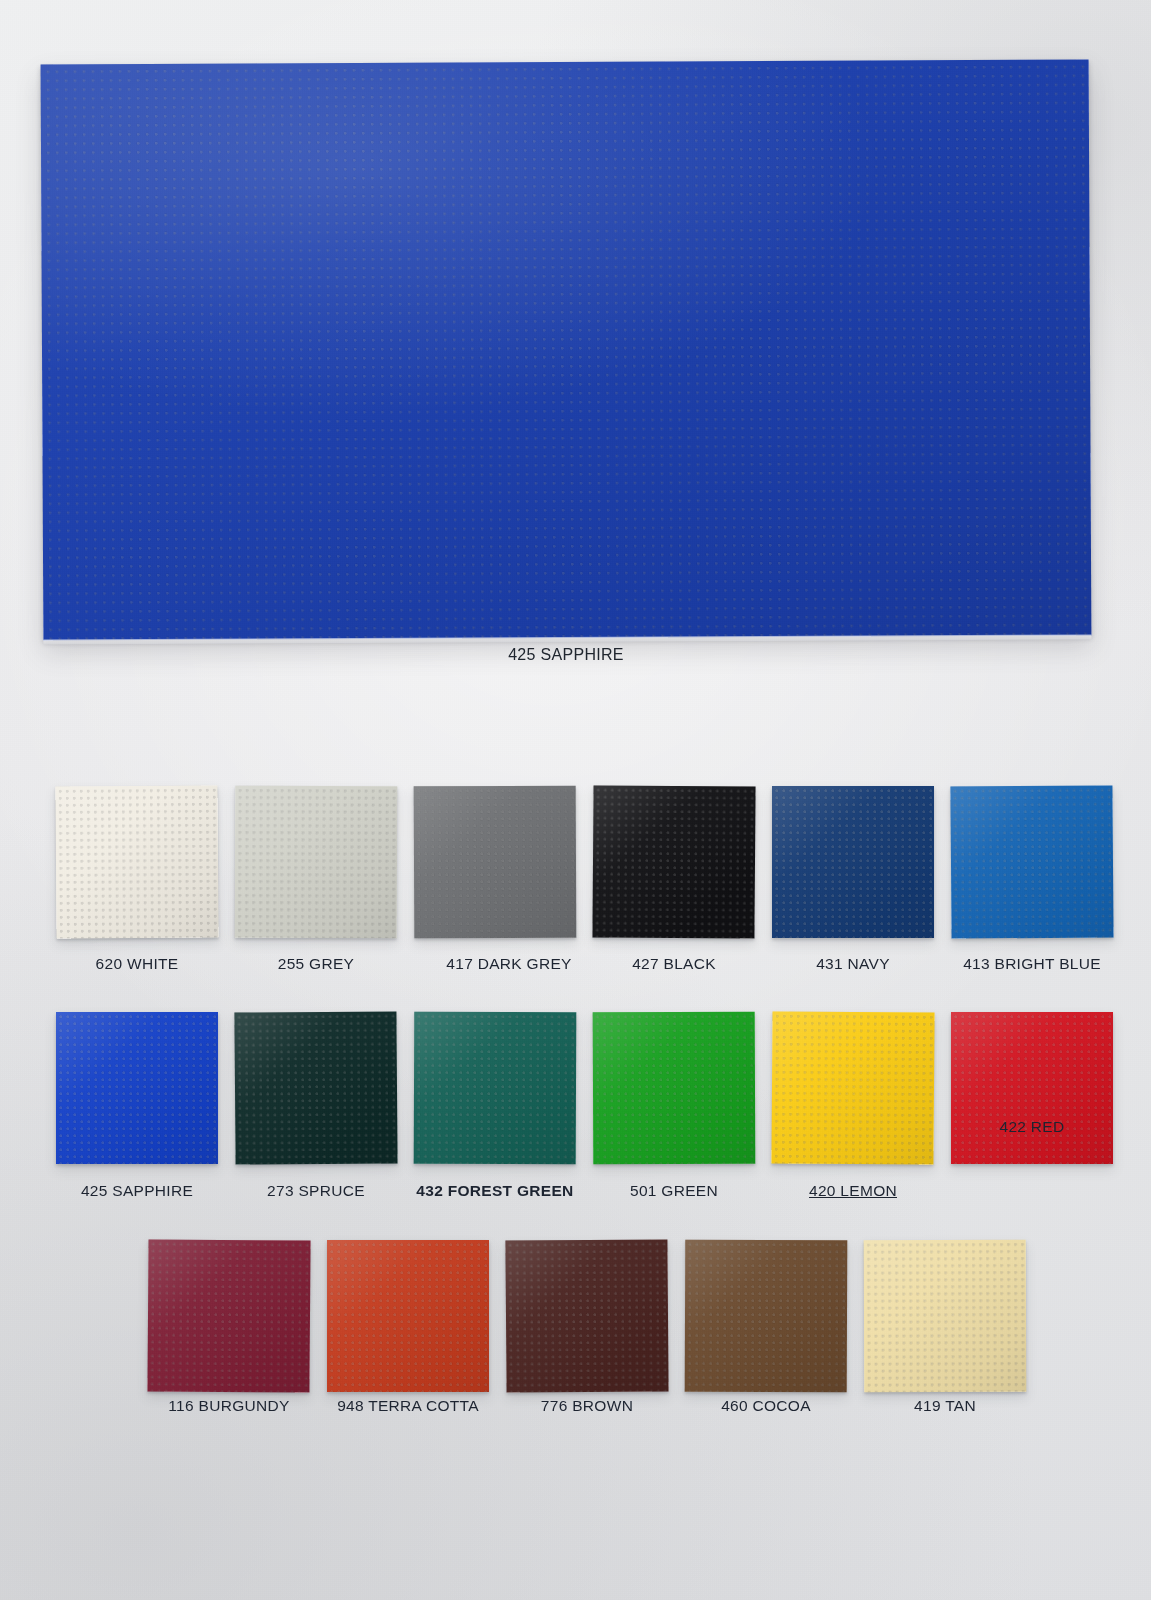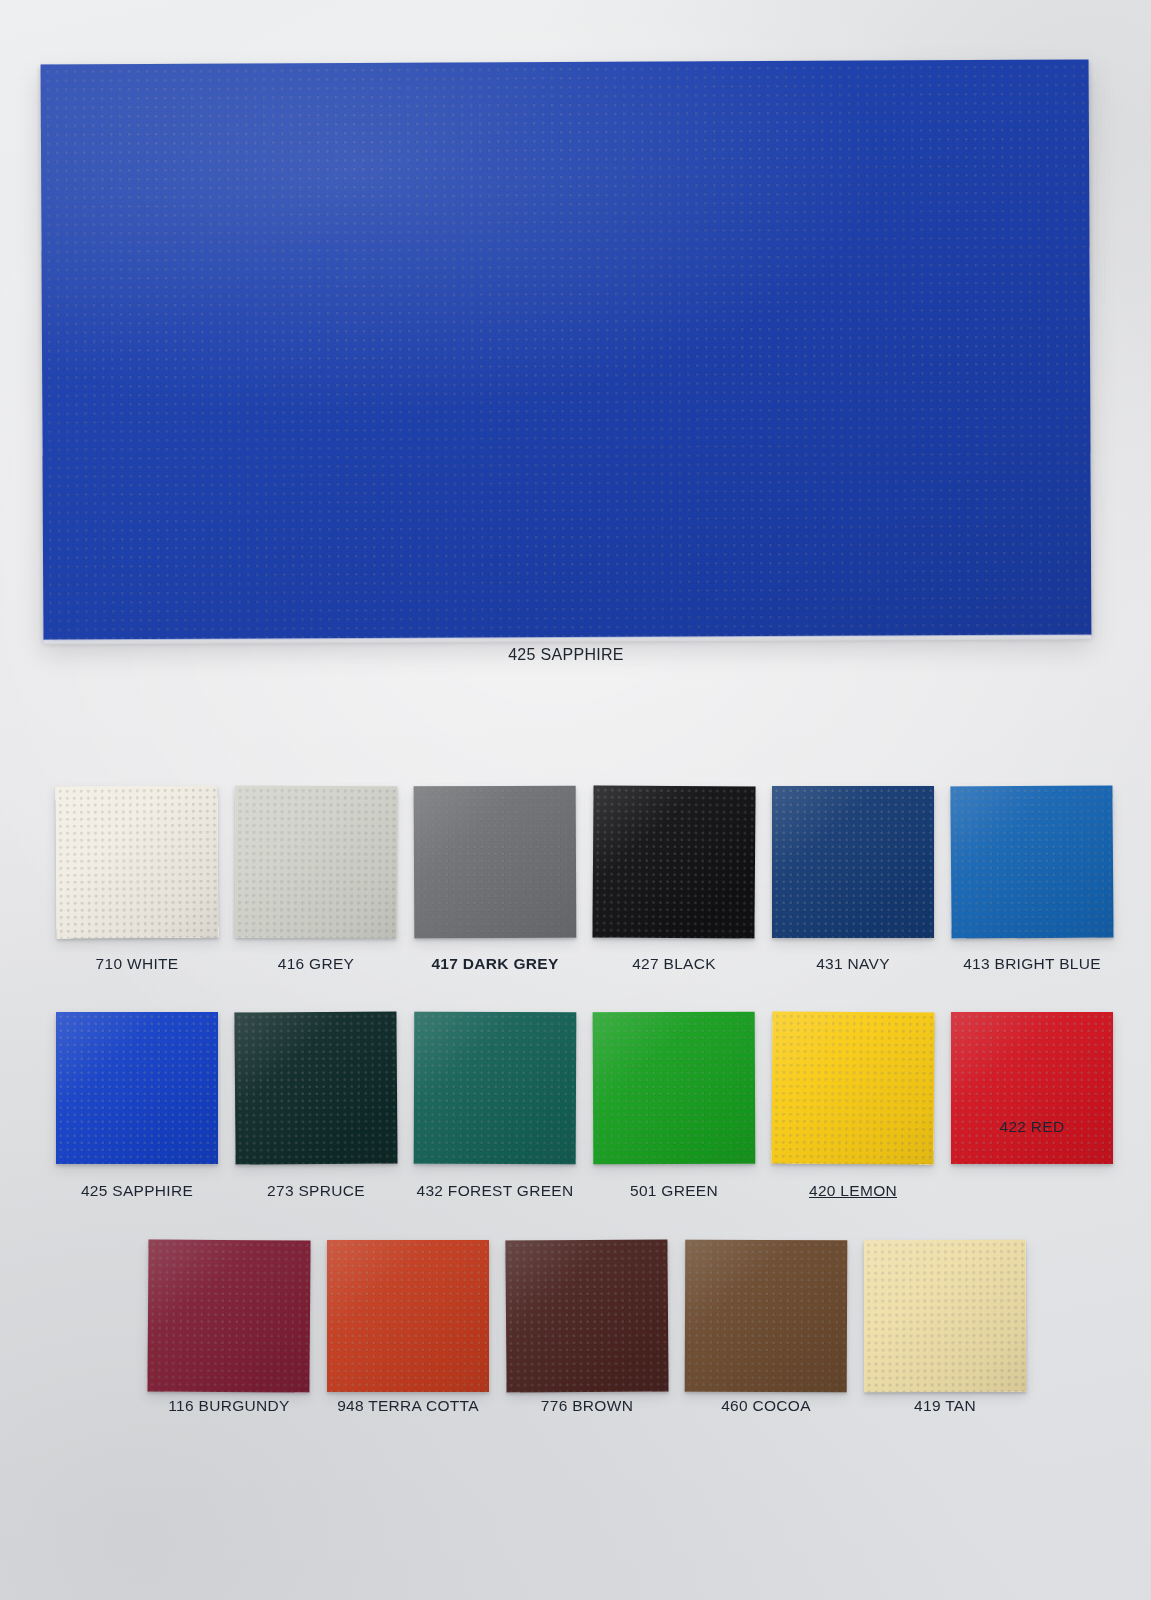--- a/index.html
+++ b/index.html
@@ -134,29 +134,29 @@
 <div class="swatch" id="hero-swatch" style="left: 42px; top: 62px; width: 1048px; height: 576px;">
   <div class="face" style="background: rgb(28, 63, 174);"></div>
   <div id="hero-edge"></div>
 </div>
 <div class="caption" id="hero-caption" style="top: 646px;">425 SAPPHIRE</div>
 
 <div id="swatch-grid">
     <div class="swatch chip" style="left: 56px; top: 786px; width: 162px; height: 152px; transform: rotate(-0.44deg);">
       <div class="face" style="background: rgb(242, 238, 228);"></div>
     </div>
-    <div class="caption grid-caption" style="left: 28px; width: 218px; top: 955px;">710 WHITE</div>
+    <div class="caption grid-caption" style="left: 28px; width: 218px; top: 955px;">620 WHITE</div>
     <div class="swatch chip" style="left: 235px; top: 786px; width: 162px; height: 152px; transform: rotate(0.22deg);">
       <div class="face" style="background: rgb(210, 211, 202);"></div>
     </div>
-    <div class="caption grid-caption" style="left: 207px; width: 218px; top: 955px;">416 GREY</div>
+    <div class="caption grid-caption" style="left: 207px; width: 218px; top: 955px;">255 GREY</div>
     <div class="swatch chip" style="left: 414px; top: 786px; width: 162px; height: 152px; transform: rotate(-0.22deg);">
       <div class="face" style="background: rgb(110, 112, 115);"></div>
     </div>
-    <div class="caption grid-caption" style="left: 386px; width: 218px; top: 955px; font-weight: bold;">417 DARK GREY</div>
+    <div class="caption grid-caption" style="left: 400px; width: 218px; top: 955px;">417 DARK GREY</div>
     <div class="swatch chip" style="left: 593px; top: 786px; width: 162px; height: 152px; transform: rotate(0.44deg);">
       <div class="face" style="background: rgb(17, 17, 20);"></div>
     </div>
     <div class="caption grid-caption" style="left: 565px; width: 218px; top: 955px;">427 BLACK</div>
     <div class="swatch chip" style="left: 772px; top: 786px; width: 162px; height: 152px; transform: rotate(0deg);">
       <div class="face" style="background: rgb(20, 58, 115);"></div>
     </div>
     <div class="caption grid-caption" style="left: 744px; width: 218px; top: 955px;">431 NAVY</div>
     <div class="swatch chip" style="left: 951px; top: 786px; width: 162px; height: 152px; transform: rotate(-0.44deg);">
       <div class="face" style="background: rgb(20, 100, 180);"></div>
@@ -166,21 +166,21 @@
       <div class="face" style="background: rgb(20, 64, 200);"></div>
     </div>
     <div class="caption grid-caption" style="left: 28px; width: 218px; top: 1182px;">425 SAPPHIRE</div>
     <div class="swatch chip" style="left: 235px; top: 1012px; width: 162px; height: 152px; transform: rotate(-0.44deg);">
       <div class="face" style="background: rgb(13, 42, 40);"></div>
     </div>
     <div class="caption grid-caption" style="left: 207px; width: 218px; top: 1182px;">273 SPRUCE</div>
     <div class="swatch chip" style="left: 414px; top: 1012px; width: 162px; height: 152px; transform: rotate(0.22deg);">
       <div class="face" style="background: rgb(20, 97, 86);"></div>
     </div>
-    <div class="caption grid-caption" style="left: 386px; width: 218px; top: 1182px;">432 FOREST GREEN</div>
+    <div class="caption grid-caption" style="left: 386px; width: 218px; top: 1182px; font-weight: bold;">432 FOREST GREEN</div>
     <div class="swatch chip" style="left: 593px; top: 1012px; width: 162px; height: 152px; transform: rotate(-0.22deg);">
       <div class="face" style="background: rgb(22, 160, 30);"></div>
     </div>
     <div class="caption grid-caption" style="left: 565px; width: 218px; top: 1182px;">501 GREEN</div>
     <div class="swatch chip" style="left: 772px; top: 1012px; width: 162px; height: 152px; transform: rotate(0.44deg);">
       <div class="face" style="background: rgb(250, 204, 20);"></div>
     </div>
     <div class="caption grid-caption" style="left: 744px; width: 218px; top: 1182px; text-decoration: underline;">420 LEMON</div>
     <div class="swatch chip" style="left: 951px; top: 1012px; width: 162px; height: 152px; transform: rotate(0deg);">
       <div class="face" style="background: rgb(210, 20, 32);"></div>

